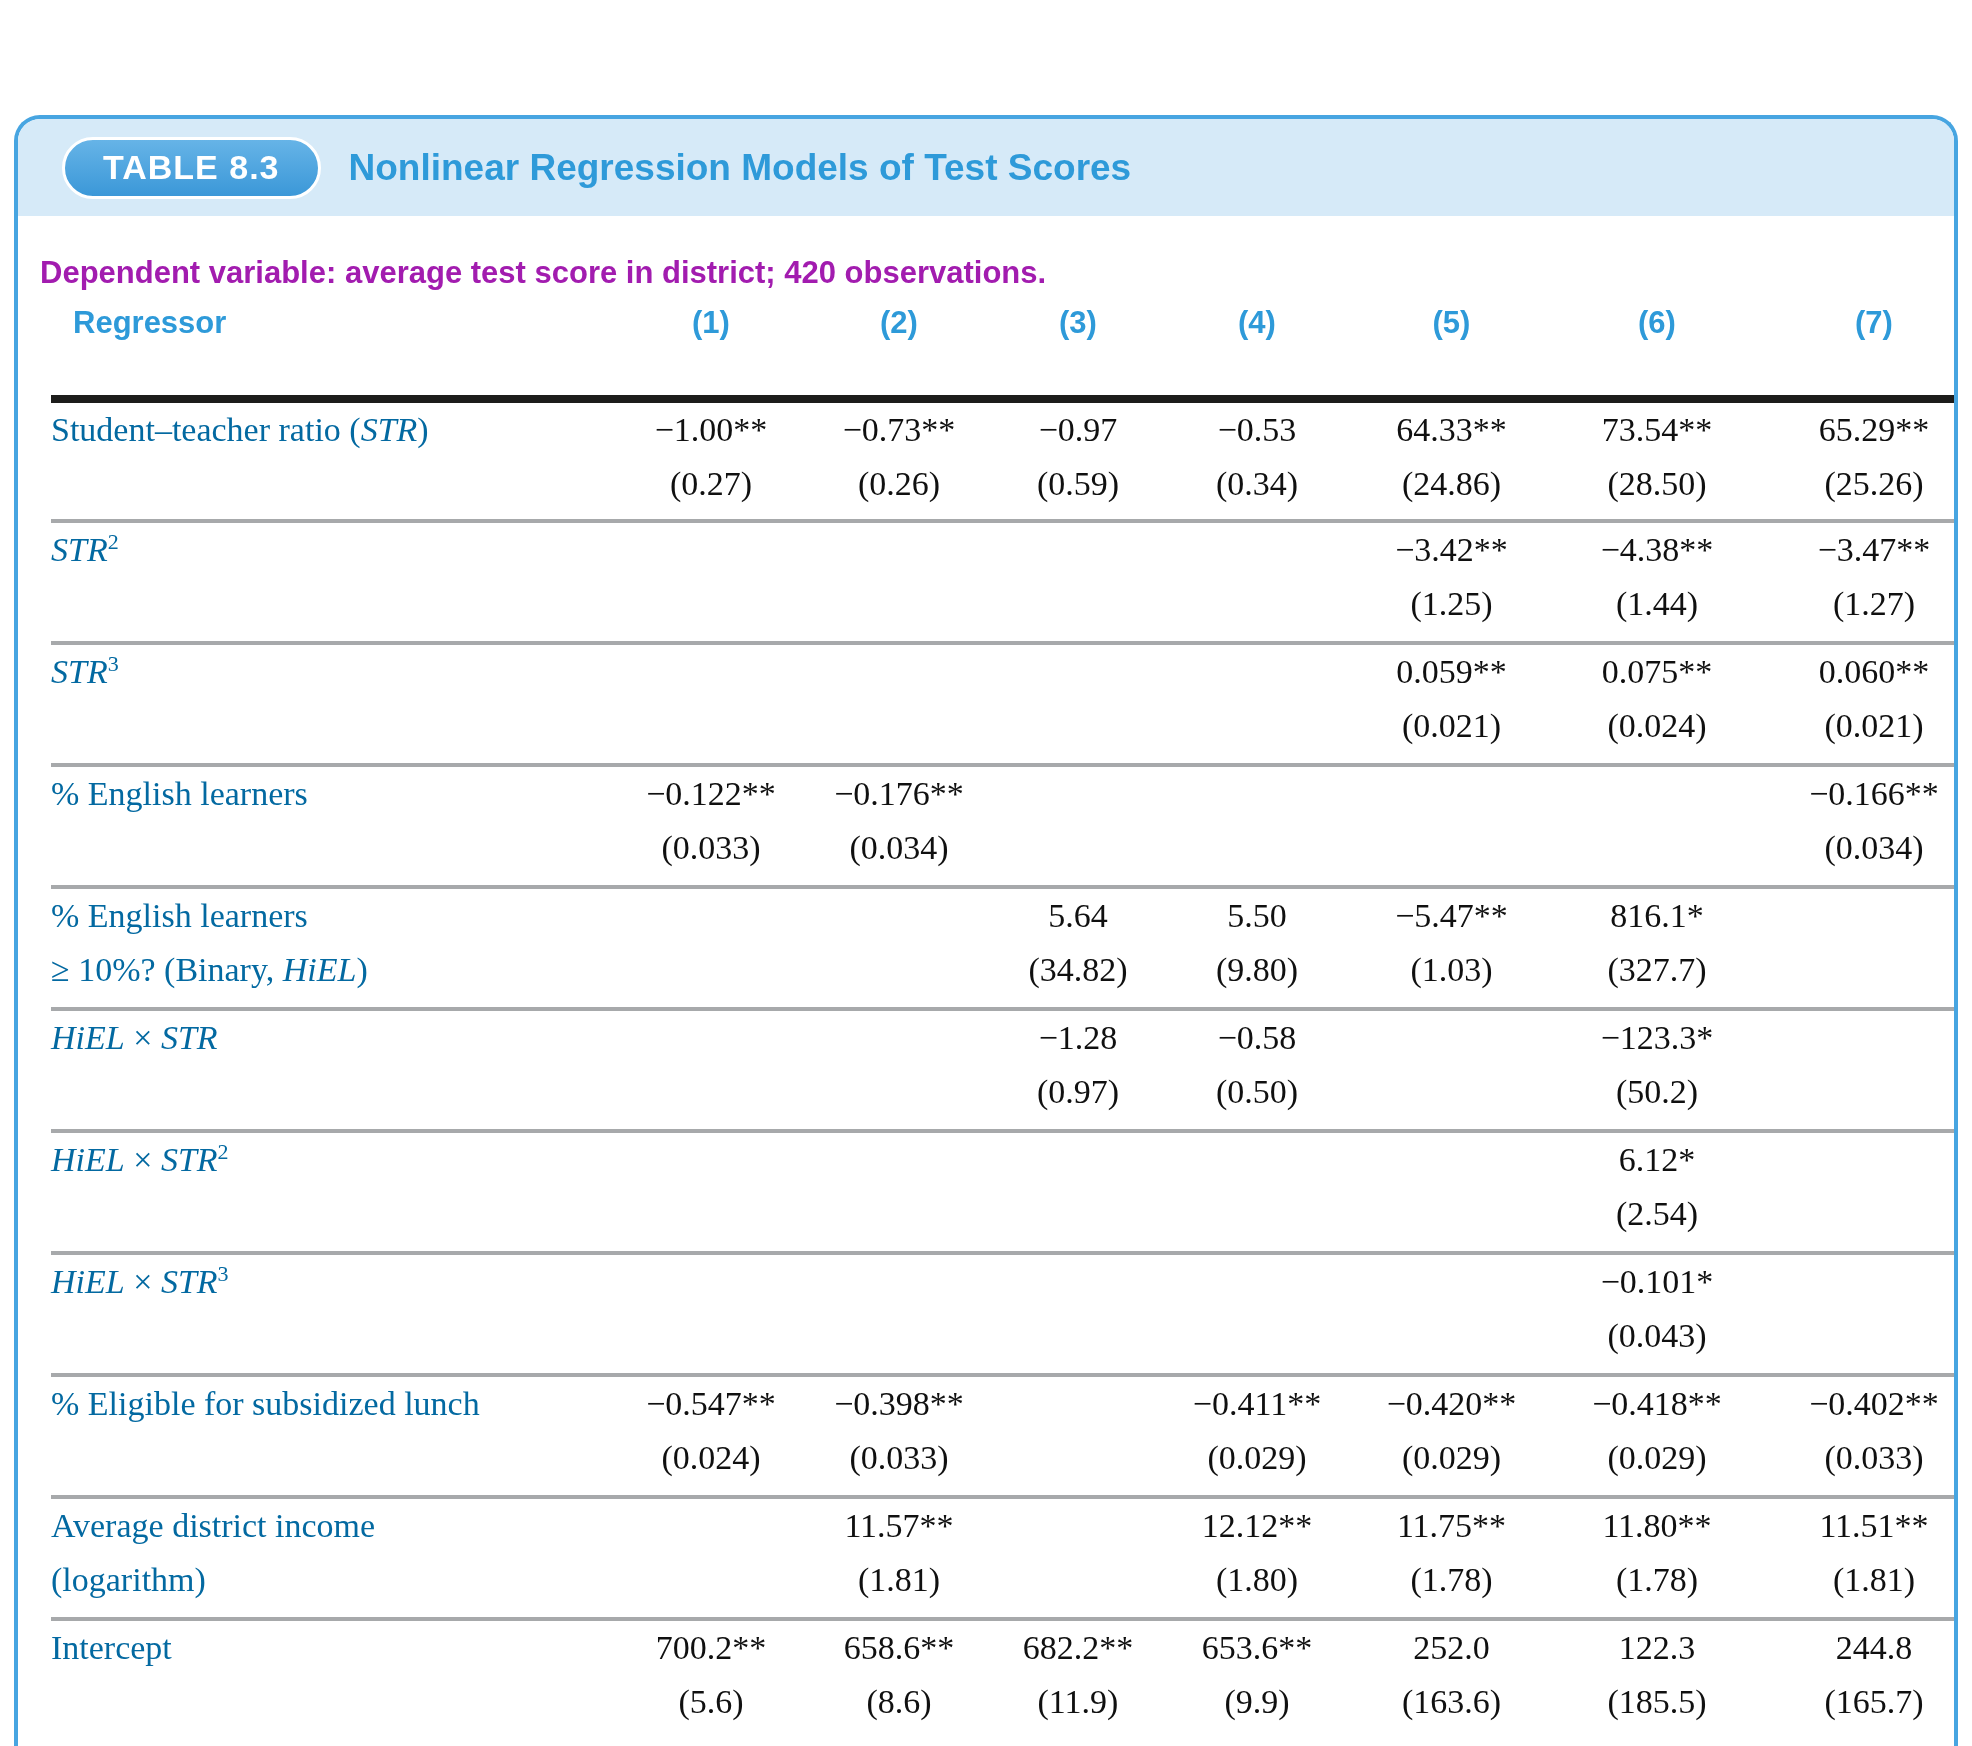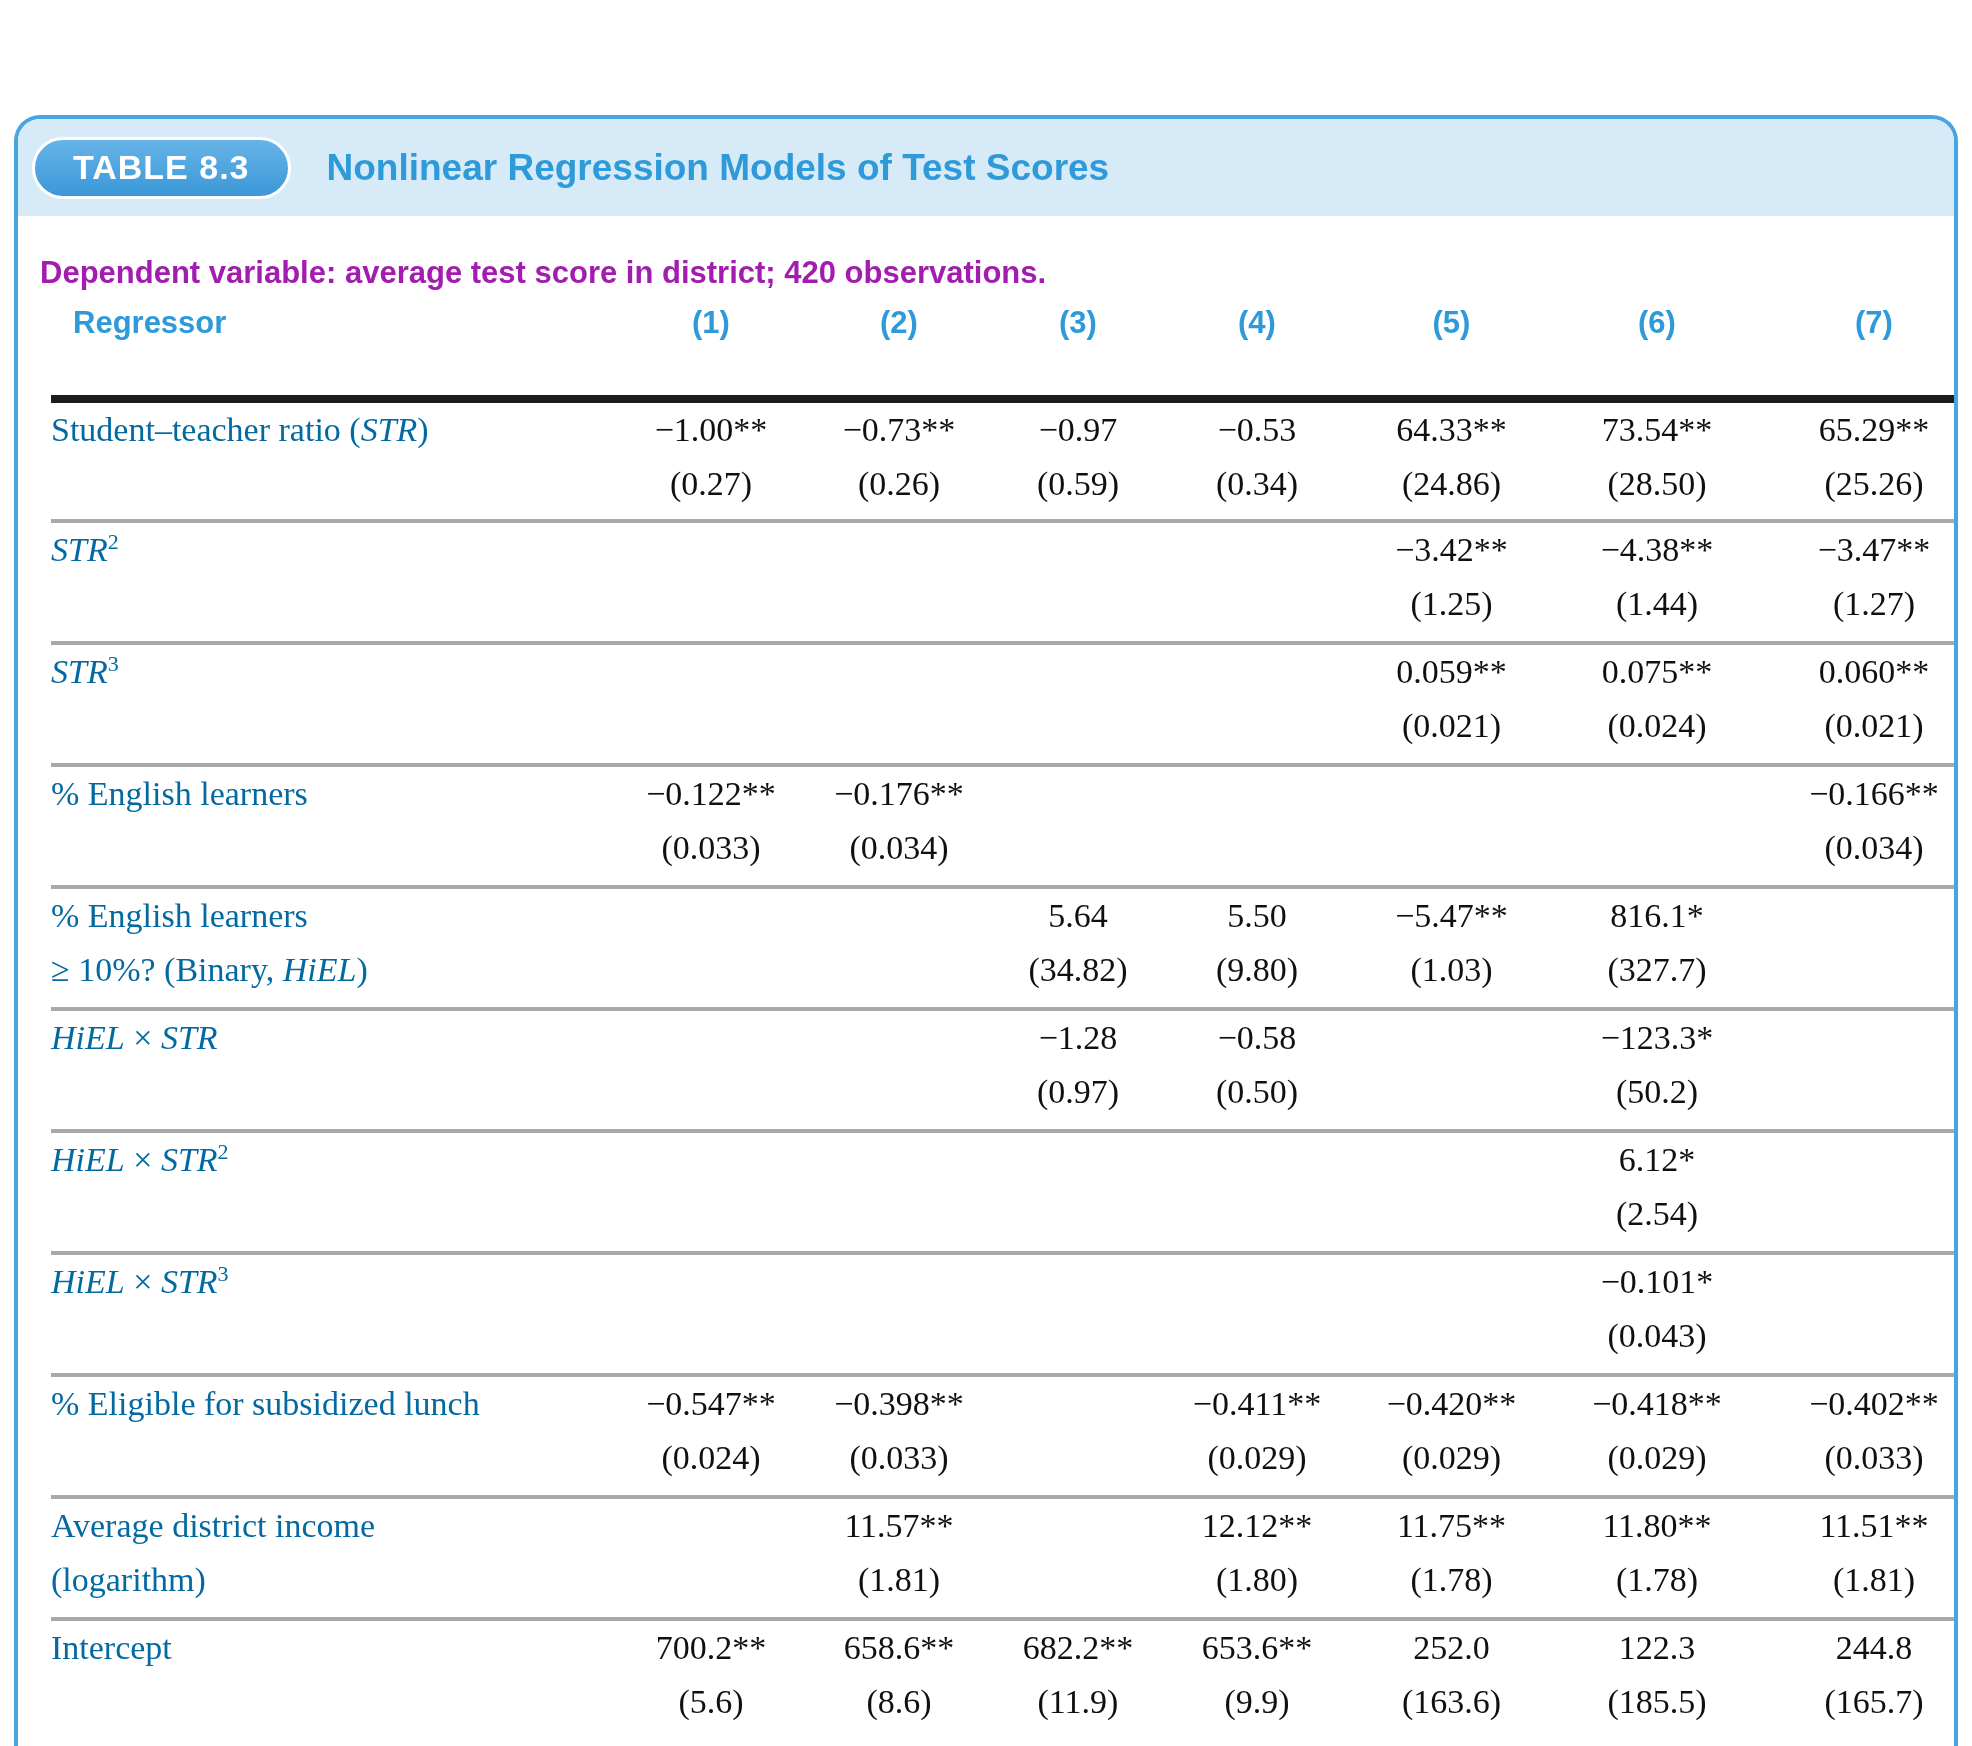--- a/index.html
+++ b/index.html
@@ -29,40 +29,41 @@
     overflow: hidden;
     background: #ffffff;
   }
 
   
   .header-band {
     height: 97px;
     background: #d6eaf8;
     display: flex;
     align-items: center;
+    padding-left: 30px;
   }
   .table-badge {
     margin-left: 14px;
     height: 62px;
     padding: 0 38px;
     border-radius: 34px;
     background: linear-gradient(180deg, #66b4e7 0%, #3b98d8 100%);
     border: 3px solid #ffffff;
     box-sizing: border-box;
     display: flex;
     align-items: center;
     justify-content: center;
     font-family: "Liberation Sans", sans-serif;
     font-weight: bold;
     font-size: 34px;
     letter-spacing: 1px;
     color: #ffffff;
   }
   .table-title {
-    margin-left: 36px;
+    margin-left: 28px;
     font-family: "Liberation Sans", sans-serif;
     font-weight: bold;
     font-size: 37px;
     color: #2e9ad9;
   }
 
   
   .subtitle {
     margin: 36px 0 11px 22px;
     font-family: "Liberation Sans", sans-serif;

